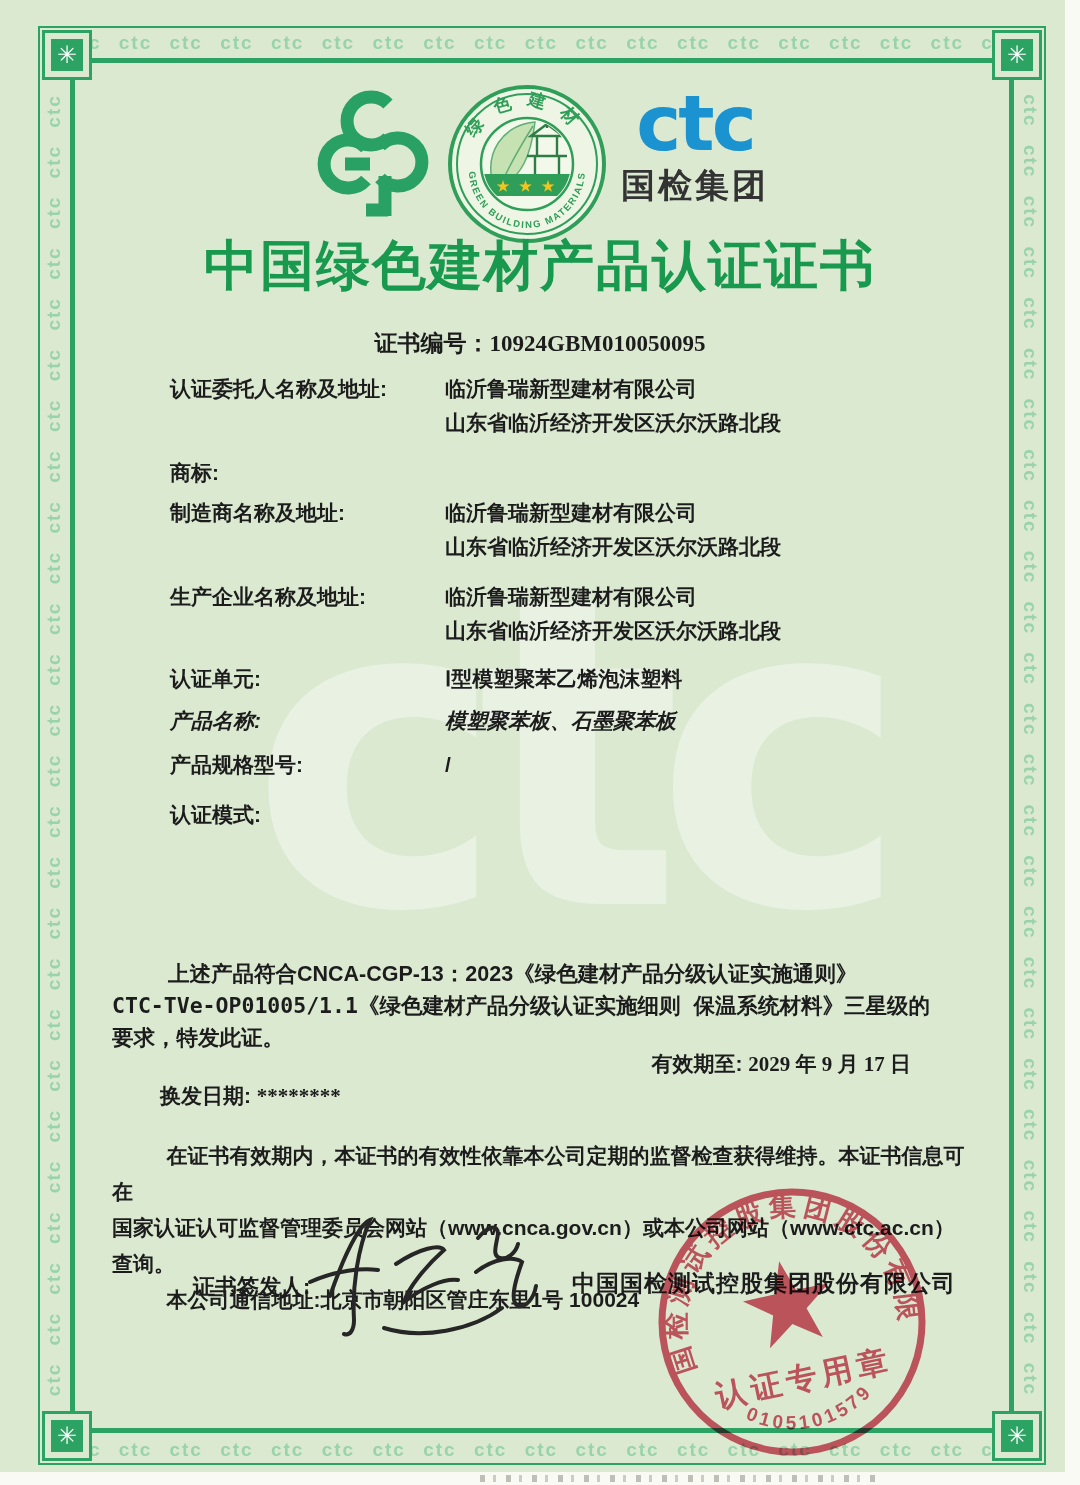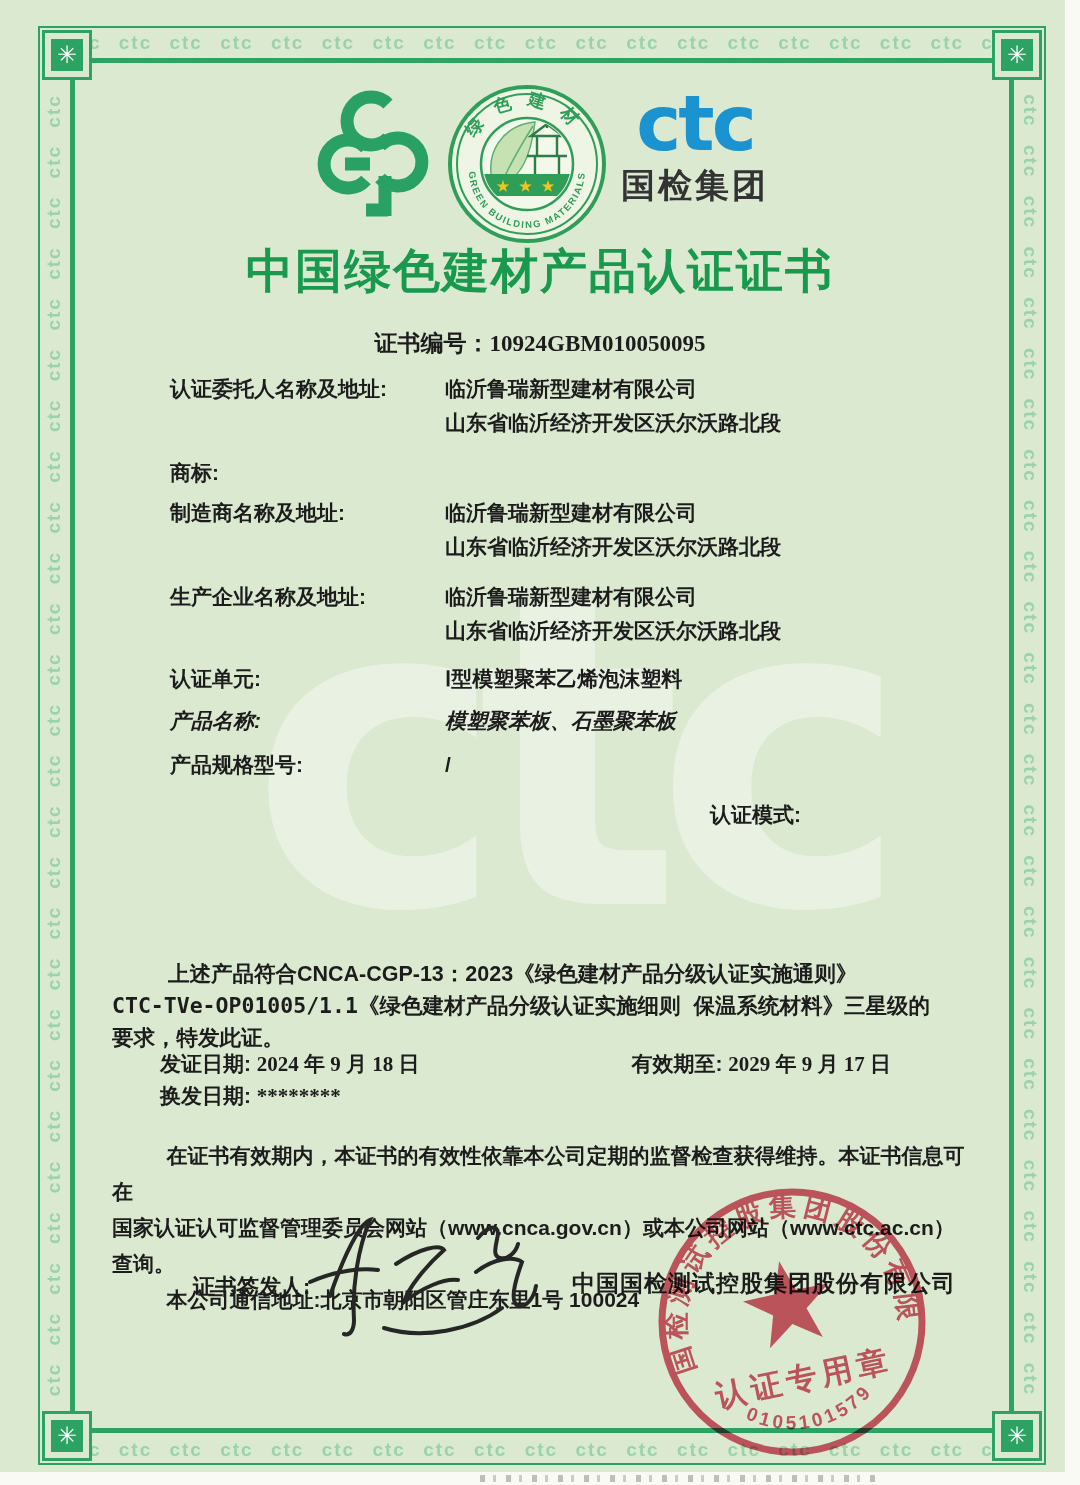--- a/index.html
+++ b/index.html
@@ -54,42 +54,42 @@
     background:repeating-linear-gradient(90deg,#8f8f88 0 5px,transparent 5px 13px,#a7a7a0 13px 16px,transparent 16px 26px);
     z-index:7;}
 
   
   .logos{position:absolute;top:84px;left:0;width:100%;display:flex;justify-content:center;
     align-items:flex-start;gap:14px;z-index:2;}
   .ctc-block{display:flex;flex-direction:column;align-items:center;margin-top:8px;}
   .ctc-word{font-family:"DejaVu Sans",sans-serif;font-size:76px;font-weight:900;
     color:var(--ctc-blue);line-height:.85;letter-spacing:-3px;}
   .ctc-name{font-size:34px;font-weight:900;color:#333;letter-spacing:3px;margin-top:6px;font-family:Liberation Mono, monospace;}
-  .doc-title{position:absolute;top:240px;left:0;width:100%;text-align:center;font-size:47px;
+  .doc-title{position:absolute;top:230px;left:0;width:100%;text-align:center;font-size:54px;
     font-weight:900;color:var(--title-green);letter-spacing:2px;z-index:2;}
   .cert-line{position:absolute;top:328px;left:0;width:100%;text-align:center;font-size:23px;
     font-weight:bold;z-index:2;font-family:"Liberation Serif",serif;}
 
   
   .fields{position:absolute;top:372px;left:170px;right:95px;z-index:2;}
-  .frow{display:flex;align-items:flex-start;justify-content:flex-end;}
+  .frow{display:flex;align-items:flex-start;}
   .flabel{width:275px;flex:none;font-weight:bold;font-size:21px;line-height:34px;}
   .fvalue{flex:1;font-weight:bold;font-size:21px;line-height:34px;}
   .std{font-family:"DejaVu Sans Mono","Liberation Mono",monospace;}
   .g8{margin-top:8px;font-style:italic;} .g6{margin-top:6px;} .g16{margin-top:16px;} .g14{margin-top:14px;}
   .g22{margin-top:10px;} .g0{margin-top:0;}
 
   
   .statement{position:absolute;top:958px;left:112px;width:860px;font-weight:bold;
     font-size:21.5px;line-height:32px;z-index:2;}
   .statement .ind{text-indent:2.6em;}
   .dates{position:absolute;top:1050px;left:112px;right:95px;z-index:2;font-weight:bold;
     font-size:21px;display:flex;}
   .dates .dleft{margin-left:48px;}
-  .dates .dright{margin-left:auto;margin-right:94px;}
+  .dates .dright{margin-left:auto;margin-right:74px;}
   .renew{position:absolute;top:1082px;left:160px;z-index:2;font-weight:bold;font-size:21px;}
   .dval{font-family:"Liberation Serif",serif;}
   .notice{position:absolute;top:1138px;left:112px;width:860px;font-weight:bold;font-size:21px;
     line-height:36px;z-index:2;}
   .notice .ind{text-indent:2.6em;}
 
   
   .signer-label{position:absolute;top:1272px;left:193px;font-weight:bold;font-size:22px;z-index:2;}
   .signature{position:absolute;top:1208px;left:292px;z-index:2;}
   .company{position:absolute;top:1268px;left:572px;font-weight:bold;font-size:23px;
@@ -226,24 +226,20 @@
     </div>
   </div>
 
   <div class="statement">
     <div class="ind">上述产品符合CNCA-CGP-13：2023《绿色建材产品分级认证实施通则》</div>
     <div class="std">CTC-TVe-OP01005/1.1《绿色建材产品分级认证实施细则 保温系统材料》三星级的</div>
     <div>要求，特发此证。</div>
   </div>
 
   <div class="dates">
-    <div class="dleft">
-      <span>发证日期:</span>
-      <span class="dval">2024 年 9 月 18 日</span>
-    </div>
     <div class="dright">
       <span>有效期至:</span>
       <span class="dval">2029 年 9 月 17 日</span>
     </div>
   </div>
   <div class="renew">
     <span>换发日期:</span>
     <span class="dval">********</span>
   </div>
 

